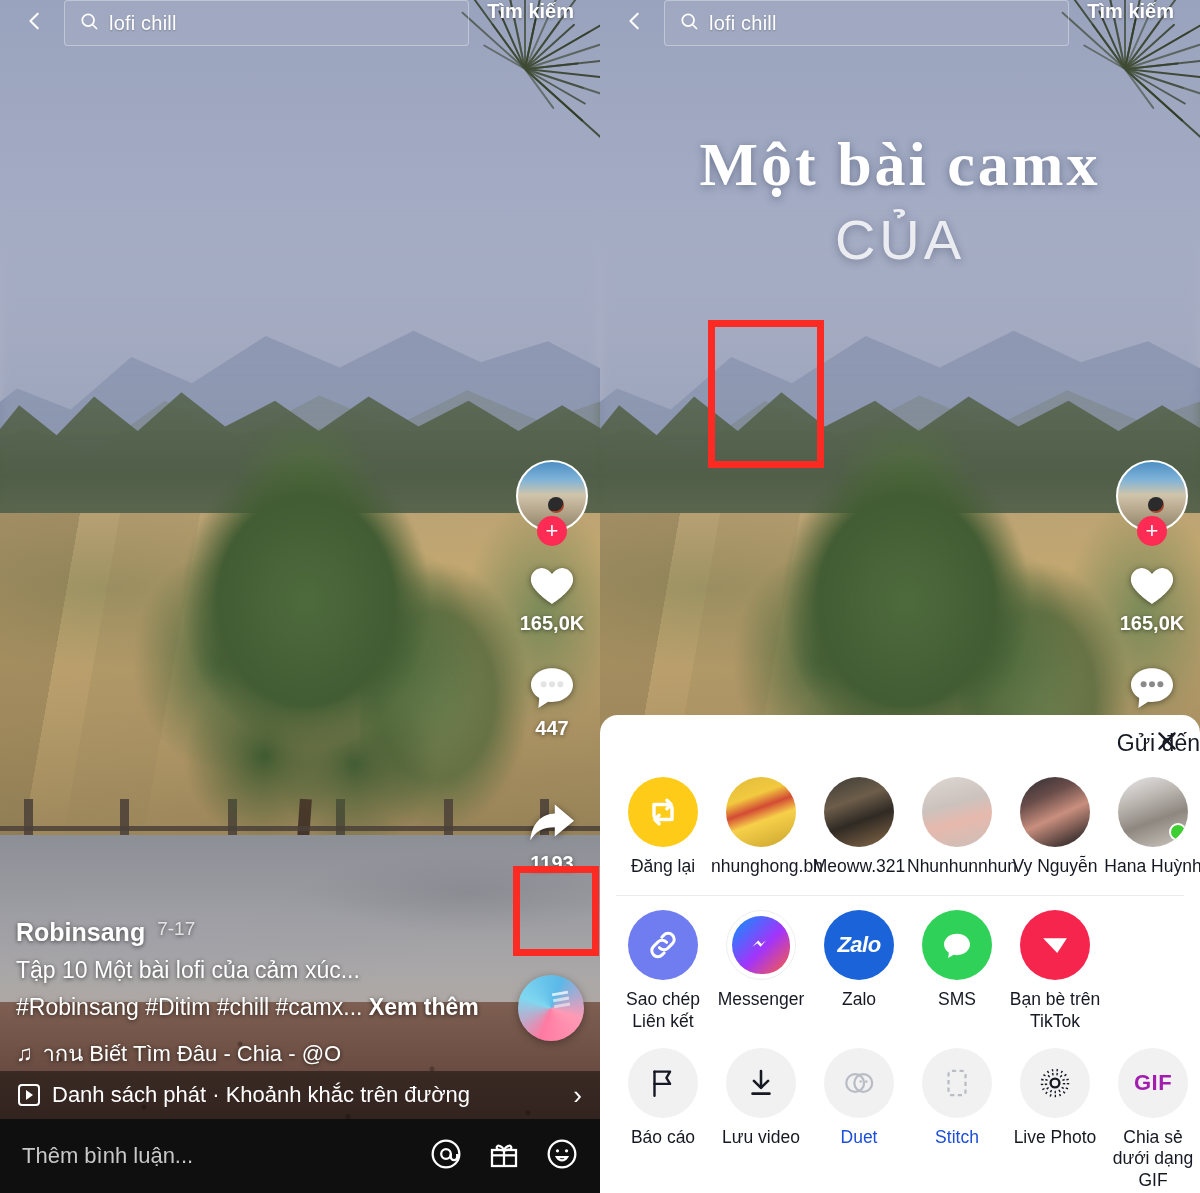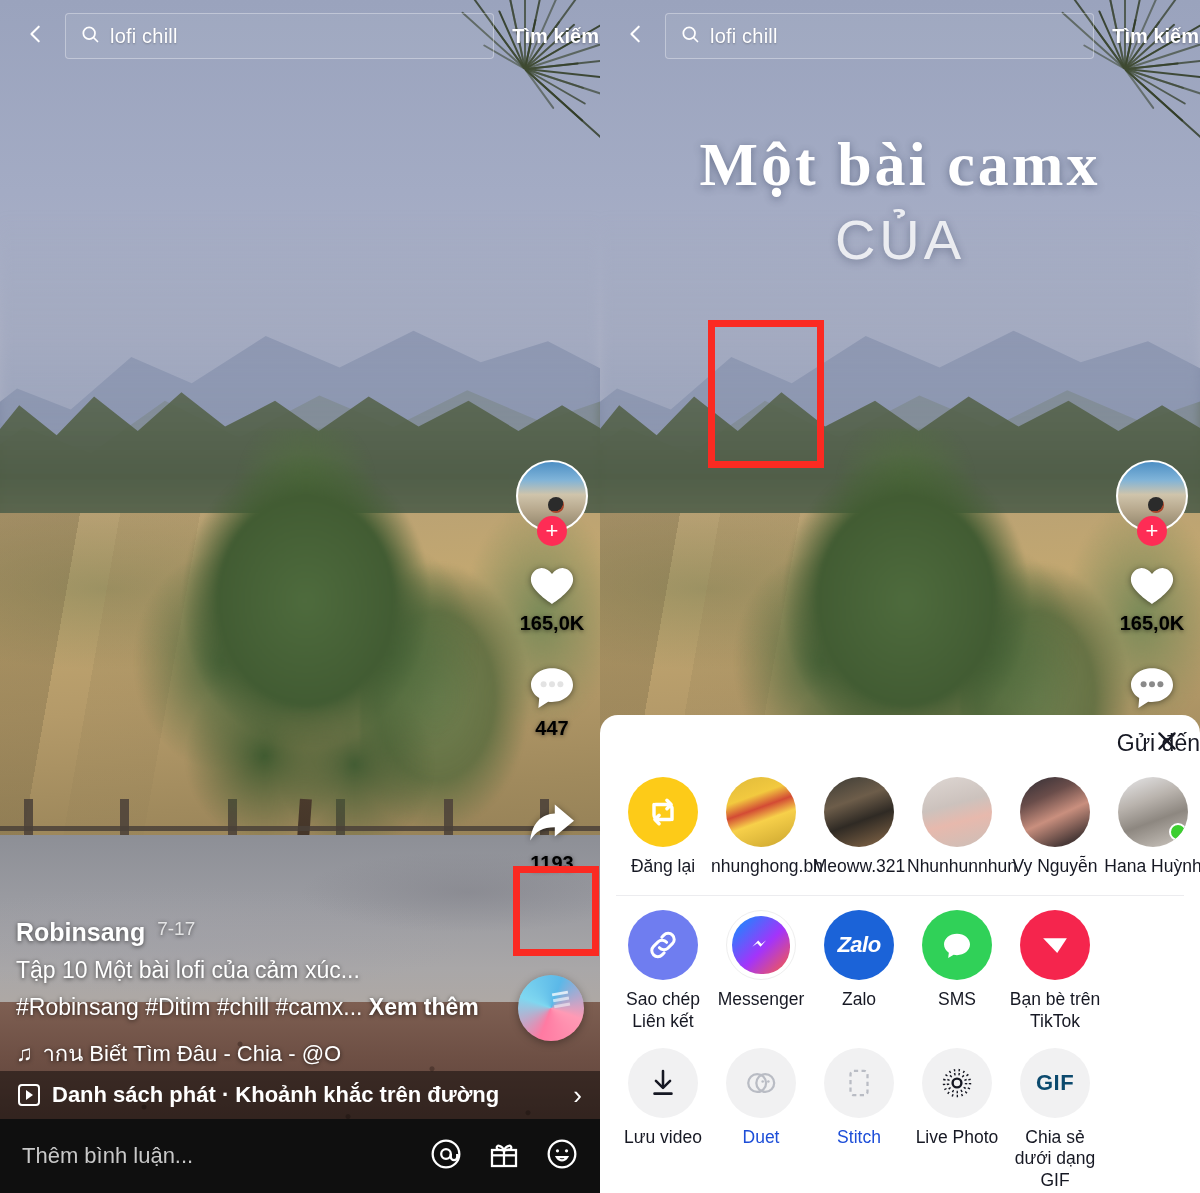--- a/index.html
+++ b/index.html
@@ -110,22 +110,22 @@
 
   
   .needles { position:absolute; right:-30px; top:-20px; width: 210px; height: 160px; pointer-events:none; }
   .needles i {
     position:absolute; left:50%; top:55%; display:block; width: 100px; height:2px;
     background: linear-gradient(90deg,#3e4a31,#2d3824); transform-origin: 0 50%; opacity:.92; border-radius:2px;
   }
 
   
   .searchbar {
-    position:absolute; left:0; top:0; width:100%; height:72px; display:flex; align-items:center;
-    padding: 0 0; z-index: 40; margin-left: 13px;
+    position:absolute; left:0; top:0; width:100%; height:72px; display:flex; align-items:flex-start;
+    padding: 0 12px; z-index: 40;
   }
   .back-btn { width:46px; height:46px; display:flex; align-items:center; justify-content:center; flex:0 0 auto; cursor:pointer; }
   .back-btn svg { width:22px; height:22px; }
   .search-field {
     flex: 1 1 auto; height:46px; border:1px solid rgba(255,255,255,.34); border-radius:4px;
     display:flex; align-items:center; gap:10px; padding: 0 14px; margin-left: 6px;
     background: rgba(255,255,255,.06);
   }
   .search-field svg { width:20px; height:20px; flex:0 0 auto; }
   .search-value { color:#fff; font-size:20px; letter-spacing:.2px; text-shadow:0 1px 2px rgba(0,0,0,.25); }
@@ -143,21 +143,21 @@
     font-size:62px; letter-spacing:3px; text-shadow: 0 2px 8px rgba(40,50,80,.45); line-height:1.05;
   }
   .overlay-title .l2 {
     font-family:"Liberation Sans", sans-serif; font-weight:400; color:rgba(255,255,255,.82);
     font-size:56px; letter-spacing:4px; margin-top:10px; text-shadow:0 2px 8px rgba(40,50,80,.4);
   }
 
   
   .rail { position:absolute; right:0; top:460px; width:96px; z-index:35; display:flex; flex-direction:column; align-items:center; }
   .rail-item { width:96px; display:flex; flex-direction:column; align-items:center; cursor:pointer; }
-  .rail-count { color:#000000; font-size:20px; font-weight:700; text-shadow:0 1px 4px rgba(0,0,0,.5); margin-top:2px; }
+  .rail-count { color:#ffffff; font-size:20px; font-weight:700; text-shadow:0 1px 4px rgba(0,0,0,.5); margin-top:2px; }
   .avatar-wrap { position:relative; width:72px; height:72px; margin-bottom:30px; }
   .avatar {
     width:72px; height:72px; border-radius:50%; border:2px solid #fff; overflow:hidden;
     background: linear-gradient(180deg,#4d8fc4 0%, #7fb3d8 26%, #cfc4ab 48%, #b8a98e 70%, #8f8268 100%);
     position:relative;
   }
   .avatar::after{ content:""; position:absolute; left:44%; top:52%; width:16px;height:16px;border-radius:50%;
     background: radial-gradient(circle at 40% 35%, #2b2b2b 0 60%, #a8442a 62% 100%); }
   .follow-plus {
     position:absolute; left:50%; bottom:-14px; transform:translateX(-50%);
@@ -187,21 +187,21 @@
   .cap-line .more { font-weight:700; }
   .cap-music { color:#fff; font-size:22px; margin-top:14px; display:flex; align-items:center; gap:10px; text-shadow:0 1px 4px rgba(0,0,0,.65); }
   .cap-music .note { font-size:22px; }
 
   .playlist {
     position:absolute; left:0; right:0; bottom:74px; height:48px; display:flex; align-items:center;
     padding: 0 18px; background: rgba(0,0,0,.45); z-index:32; cursor:pointer;
   }
   .playlist .pl-ico { width:22px;height:22px;border:2px solid #fff;border-radius:4px;display:flex;align-items:center;justify-content:center;margin-right:12px; }
   .playlist .pl-ico span { width:0;height:0;border-left:7px solid #fff;border-top:5px solid transparent;border-bottom:5px solid transparent; }
-  .playlist .pl-text { color:#fff; font-size:22px; font-weight:700; flex:1; }
+  .playlist .pl-text { color:#fff; font-size:22px; font-weight:400; flex:1; }
   .playlist .chev { color:#fff; font-size:26px; font-weight:300; }
 
   .commentbar {
     position:absolute; left:0; right:0; bottom:0; height:74px; background:#0f0f0f;
     display:flex; align-items:center; padding: 0 22px; z-index:34;
   }
   .commentbar .ph { color:#c8c8c8; font-size:22px; flex:1; }
   .commentbar .acts { display:flex; align-items:center; gap:26px; }
   .commentbar .acts svg { width:32px; height:32px; }
 
@@ -245,21 +245,21 @@
     background: linear-gradient(135deg,#0695ff 0%, #a334fa 55%, #ff5e3a 100%);
     display:flex; align-items:center; justify-content:center;
   }
   .zalo { background:#1b63d8; color:#fff; font-weight:700; font-size:22px; letter-spacing:-.5px; font-style:italic; }
   .fb { background:#1877f2; }
   .sms { background:#30d158; }
   .tiktokfriend { background:#f5254d; }
 
   .greyic { background:#f1f1f2; }
   .greyic svg { width:34px; height:34px; }
-  .gif-txt { font-size:22px; font-weight:700; color:#0c4a6e; letter-spacing:.5px; }
+  .gif-txt { font-size:22px; font-weight:700; color:#a21caf; letter-spacing:.5px; }
 </style>
 </head>
 <body>
 
 <div class="stage">
 
   <div class="panel" id="panelLeft">
     <div class="photo">
       <div class="sky"></div>
       <div class="ridge-far"></div>
@@ -629,20 +629,29 @@
                 <path d="M4.5 7.8h15l-6.1 9.3z"></path>
               </svg>
           </div>
           <div class="lbl">Bạn bè trên TikTok</div>
         </div>
       </div>
 
       <div class="row" style="padding-top:16px">
         <div class="cell">
           <div class="ic greyic">
+            <svg viewBox="0 0 24 24" fill="none" stroke="#161823" stroke-width="1.7" stroke-linecap="round" stroke-linejoin="round">
+                <path d="M6 21V4"></path>
+                <path d="M6 4h11l-2.6 4.3L17 12.6H6"></path>
+              </svg>
+          </div>
+          <div class="lbl">Báo cáo</div>
+        </div>
+        <div class="cell">
+          <div class="ic greyic">
             <svg viewBox="0 0 24 24" fill="none" stroke="#161823" stroke-width="1.8" stroke-linecap="round" stroke-linejoin="round">
                 <line x1="12" y1="3.5" x2="12" y2="15"></line>
                 <polyline points="7 10.5 12 15.4 17 10.5"></polyline>
                 <line x1="6" y1="19.5" x2="18" y2="19.5"></line>
               </svg>
           </div>
           <div class="lbl">Lưu video</div>
         </div>
         <div class="cell dim">
           <div class="ic greyic">

